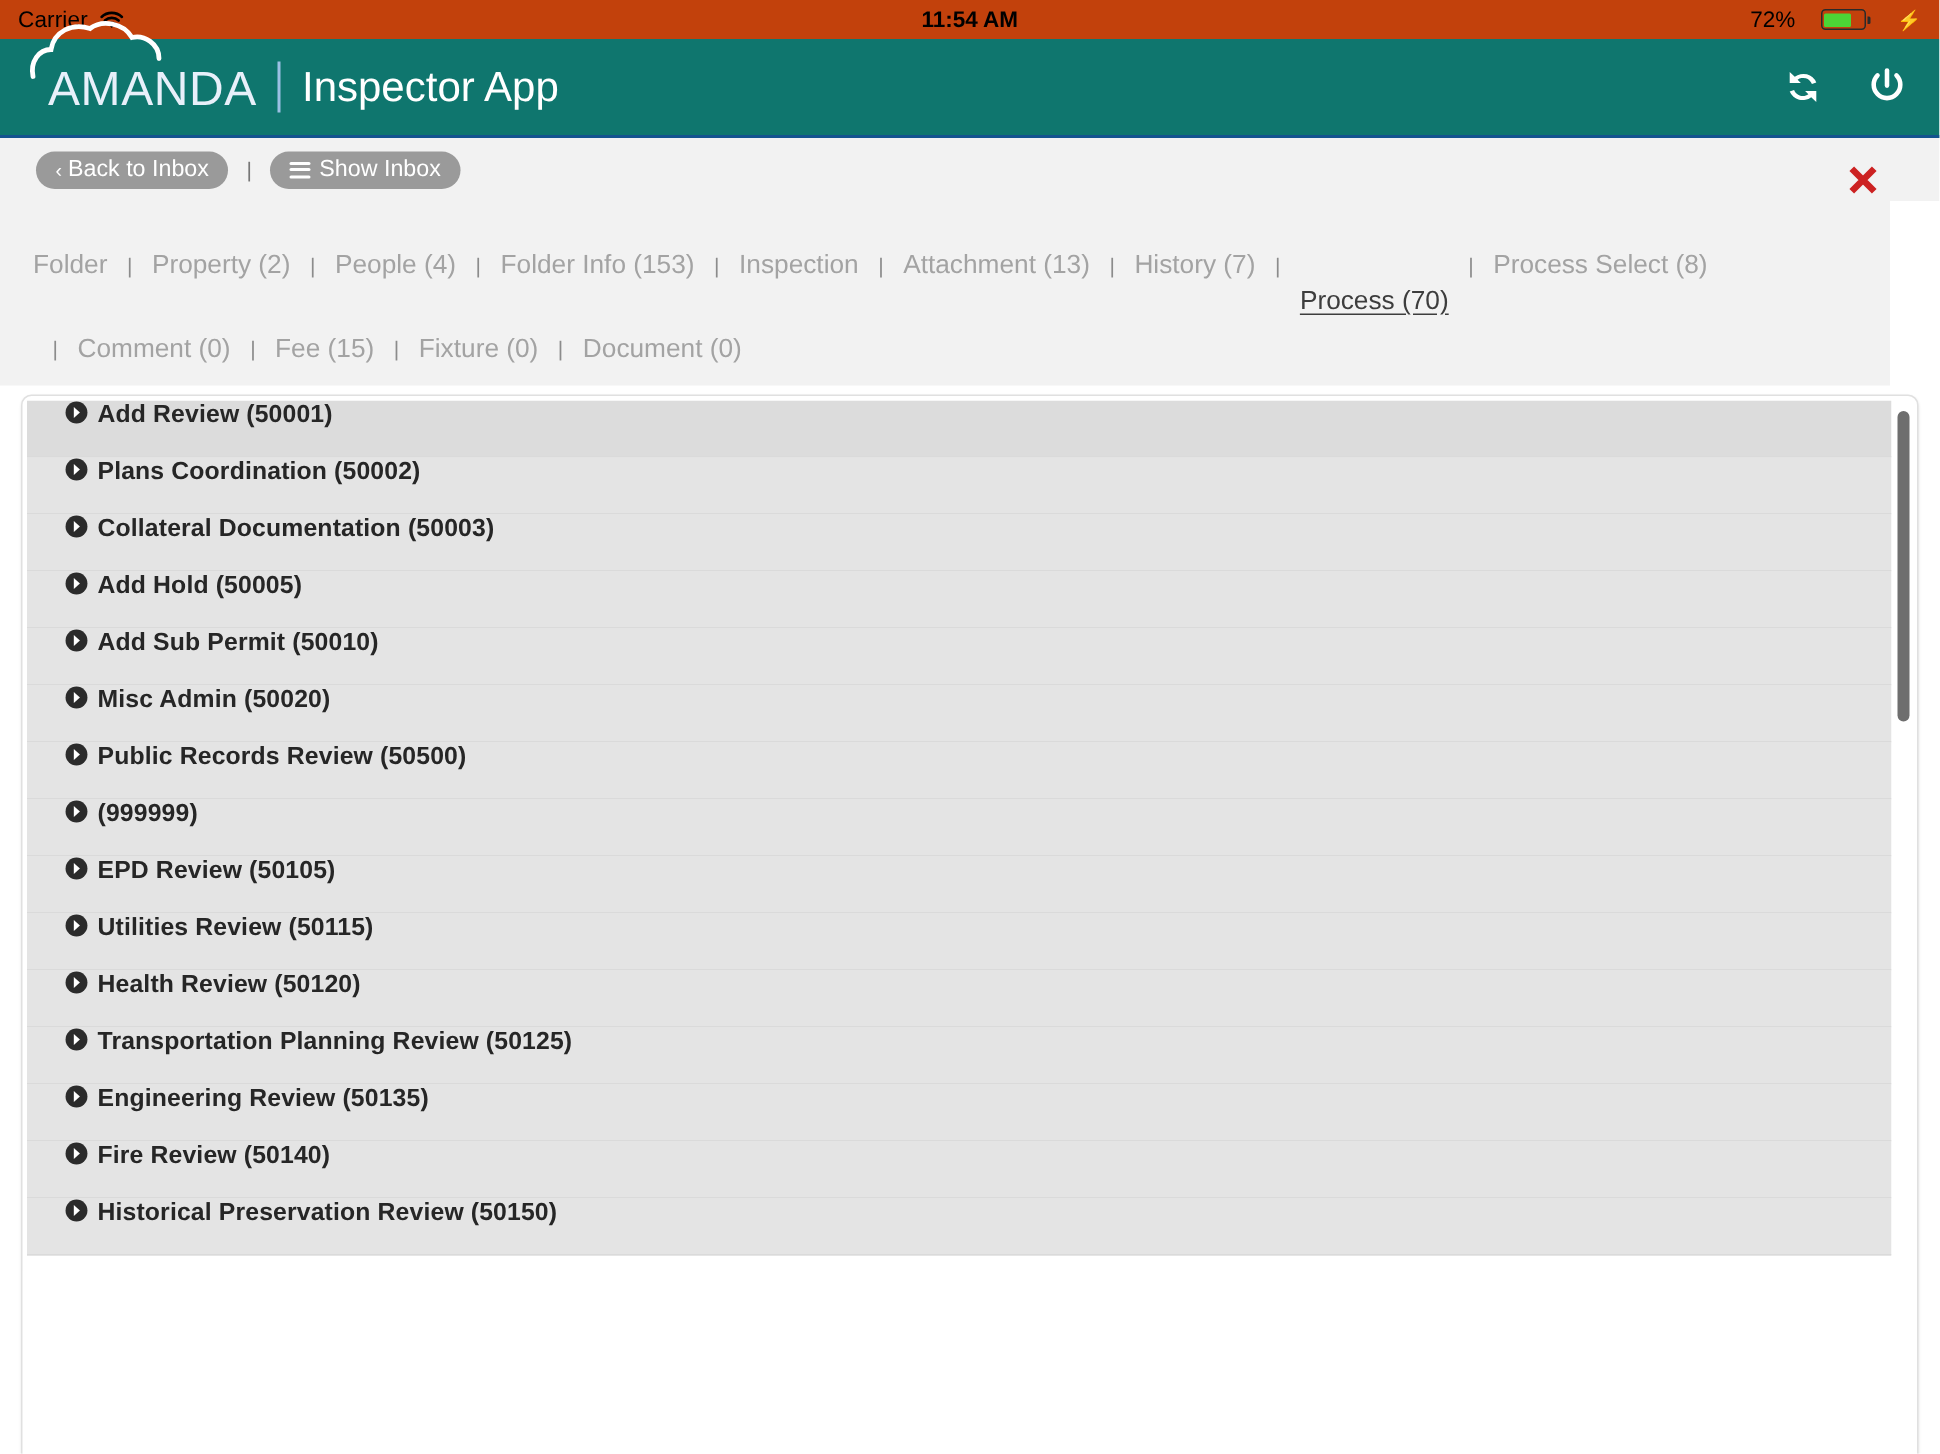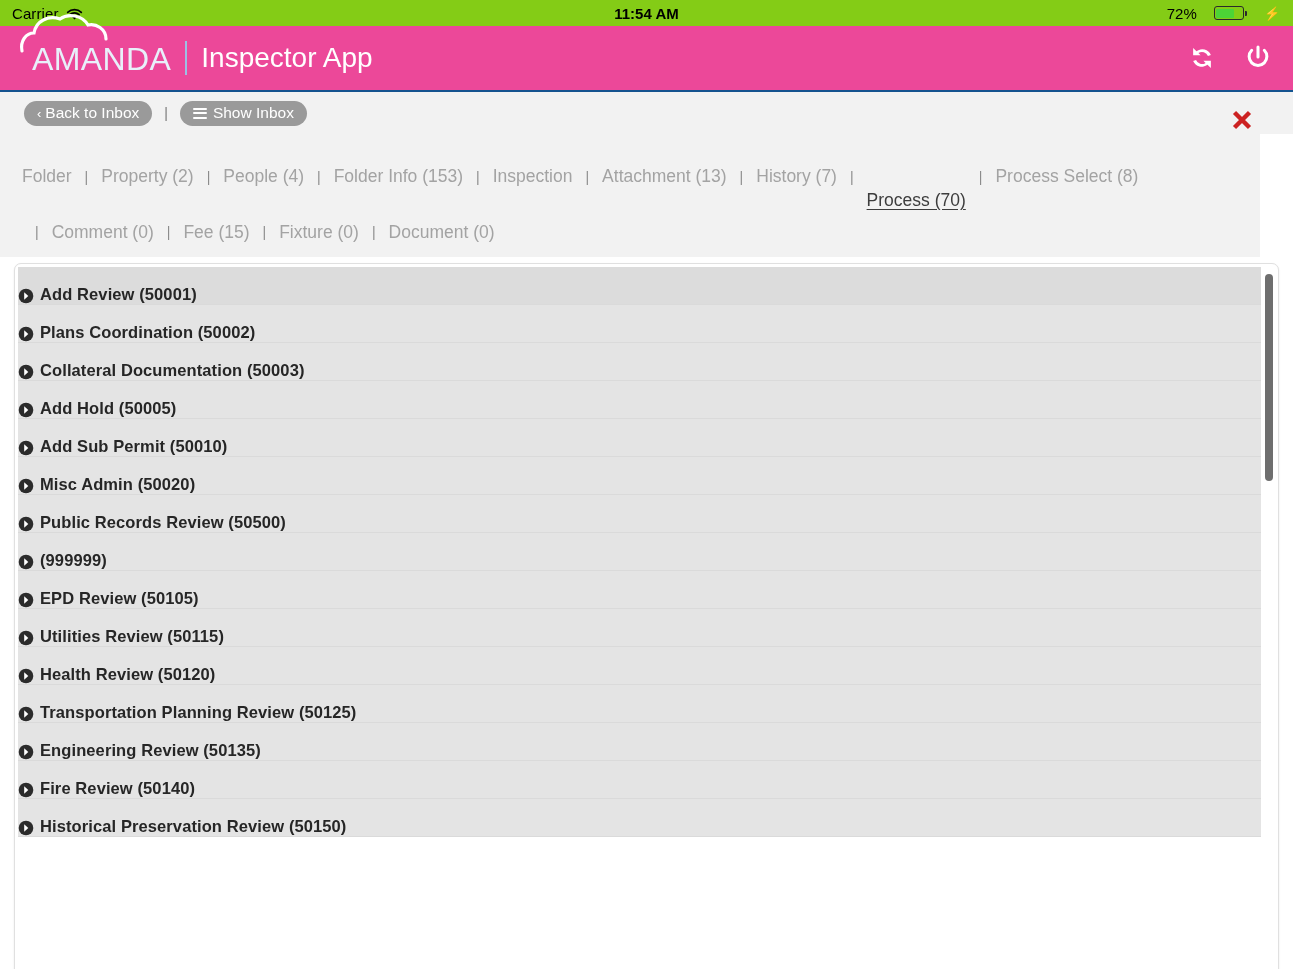--- a/index.html
+++ b/index.html
@@ -6,21 +6,21 @@
   html, body {
     width: 1293px; height: 969px;
     font-family: "Liberation Sans", sans-serif;
     background: #ffffff;
     overflow: hidden;
   }
 
   
   .status-bar {
     height: 26px;
-    background: #84cc16;
+    background: #c2410c;
     display: flex;
     align-items: center;
     padding: 0 12px;
     font-size: 15px;
     color: #000;
     position: relative;
   }
   .status-left { display: flex; align-items: center; gap: 7px; }
   .carrier-label { font-size: 15px; letter-spacing: .1px; }
   .wifi-icon { display: inline-block; width: 17px; height: 13px; position: relative; }
@@ -39,21 +39,21 @@
   }
   .battery-fill { height: 100%; background: #4cd436; border-radius: 1px; }
   .battery-cap {
     width: 2px; height: 5px; background: #2a2a2a; border-radius: 0 1px 1px 0;
   }
   .bolt-icon { font-size: 13px; margin-left: 1px; }
 
   
   .app-header {
     height: 66px;
-    background: #ec4899;
+    background: #0f766e;
     display: flex;
     align-items: center;
     padding: 0 18px 0 14px;
     position: relative;
     border-bottom: 2px solid #14538f;
   }
   .brand { display: flex; align-items: flex-end; position: relative; }
   .cloud-logo { position: absolute; left: 4px; top: -30px; width: 120px; height: 42px; }
   .brand-name {
     font-size: 32px; color: #e8f0fa; letter-spacing: .4px;
@@ -132,22 +132,22 @@
   }
   .list-scroll {
     flex: 1;
     overflow: hidden;
     position: relative;
   }
   .proc-row {
     height: 38px;
     background: #e4e4e4;
     border-bottom: 1px solid #dadada;
-    display: flex; align-items: flex-end;
-    padding-left: 0;
+    display: flex; align-items: flex-start;
+    padding-left: 25px;
     cursor: pointer;
   }
   .proc-row.highlight { background: #dcdcdc; }
   .proc-icon {
     width: 16px; height: 16px; flex: 0 0 16px; margin-right: 6px;
     display: block;
   }
   .proc-label {
     font-size: 16.5px; font-weight: bold; color: #262626;
     letter-spacing: .1px; white-space: nowrap;

